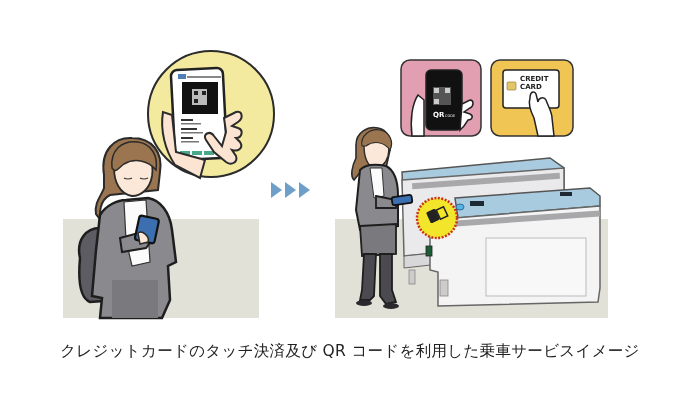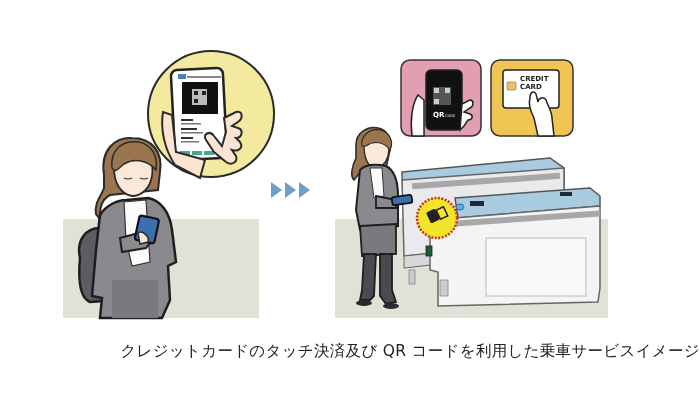--- a/index.html
+++ b/index.html
@@ -1,18 +1,18 @@
 <!DOCTYPE html>
 <html><head>
 <meta charset="utf-8">
 <style>
   html,body{margin:0;padding:0;background:#fff;}
   body{width:700px;height:420px;position:relative;overflow:hidden;font-family:"DejaVu Sans",sans-serif;}
   .panel{position:absolute;background:#e2e1d8;}
-  .caption{position:absolute;left:0;top:341px;width:700px;text-align:right;font-size:15.5px;color:#222;letter-spacing:0.3px;}
+  .caption{position:absolute;left:0;top:341px;width:700px;text-align:center;font-size:15.5px;color:#222;letter-spacing:0.3px;}
   svg{position:absolute;overflow:visible;}
 </style>
 </head>
 <body>
 
 <div class="panel" style="left:63px;top:219px;width:196px;height:99px;"></div>
 <div class="panel" style="left:335px;top:219px;width:273px;height:99px;"></div>
 
 <svg width="700" height="420" style="left:0;top:0;">
 

